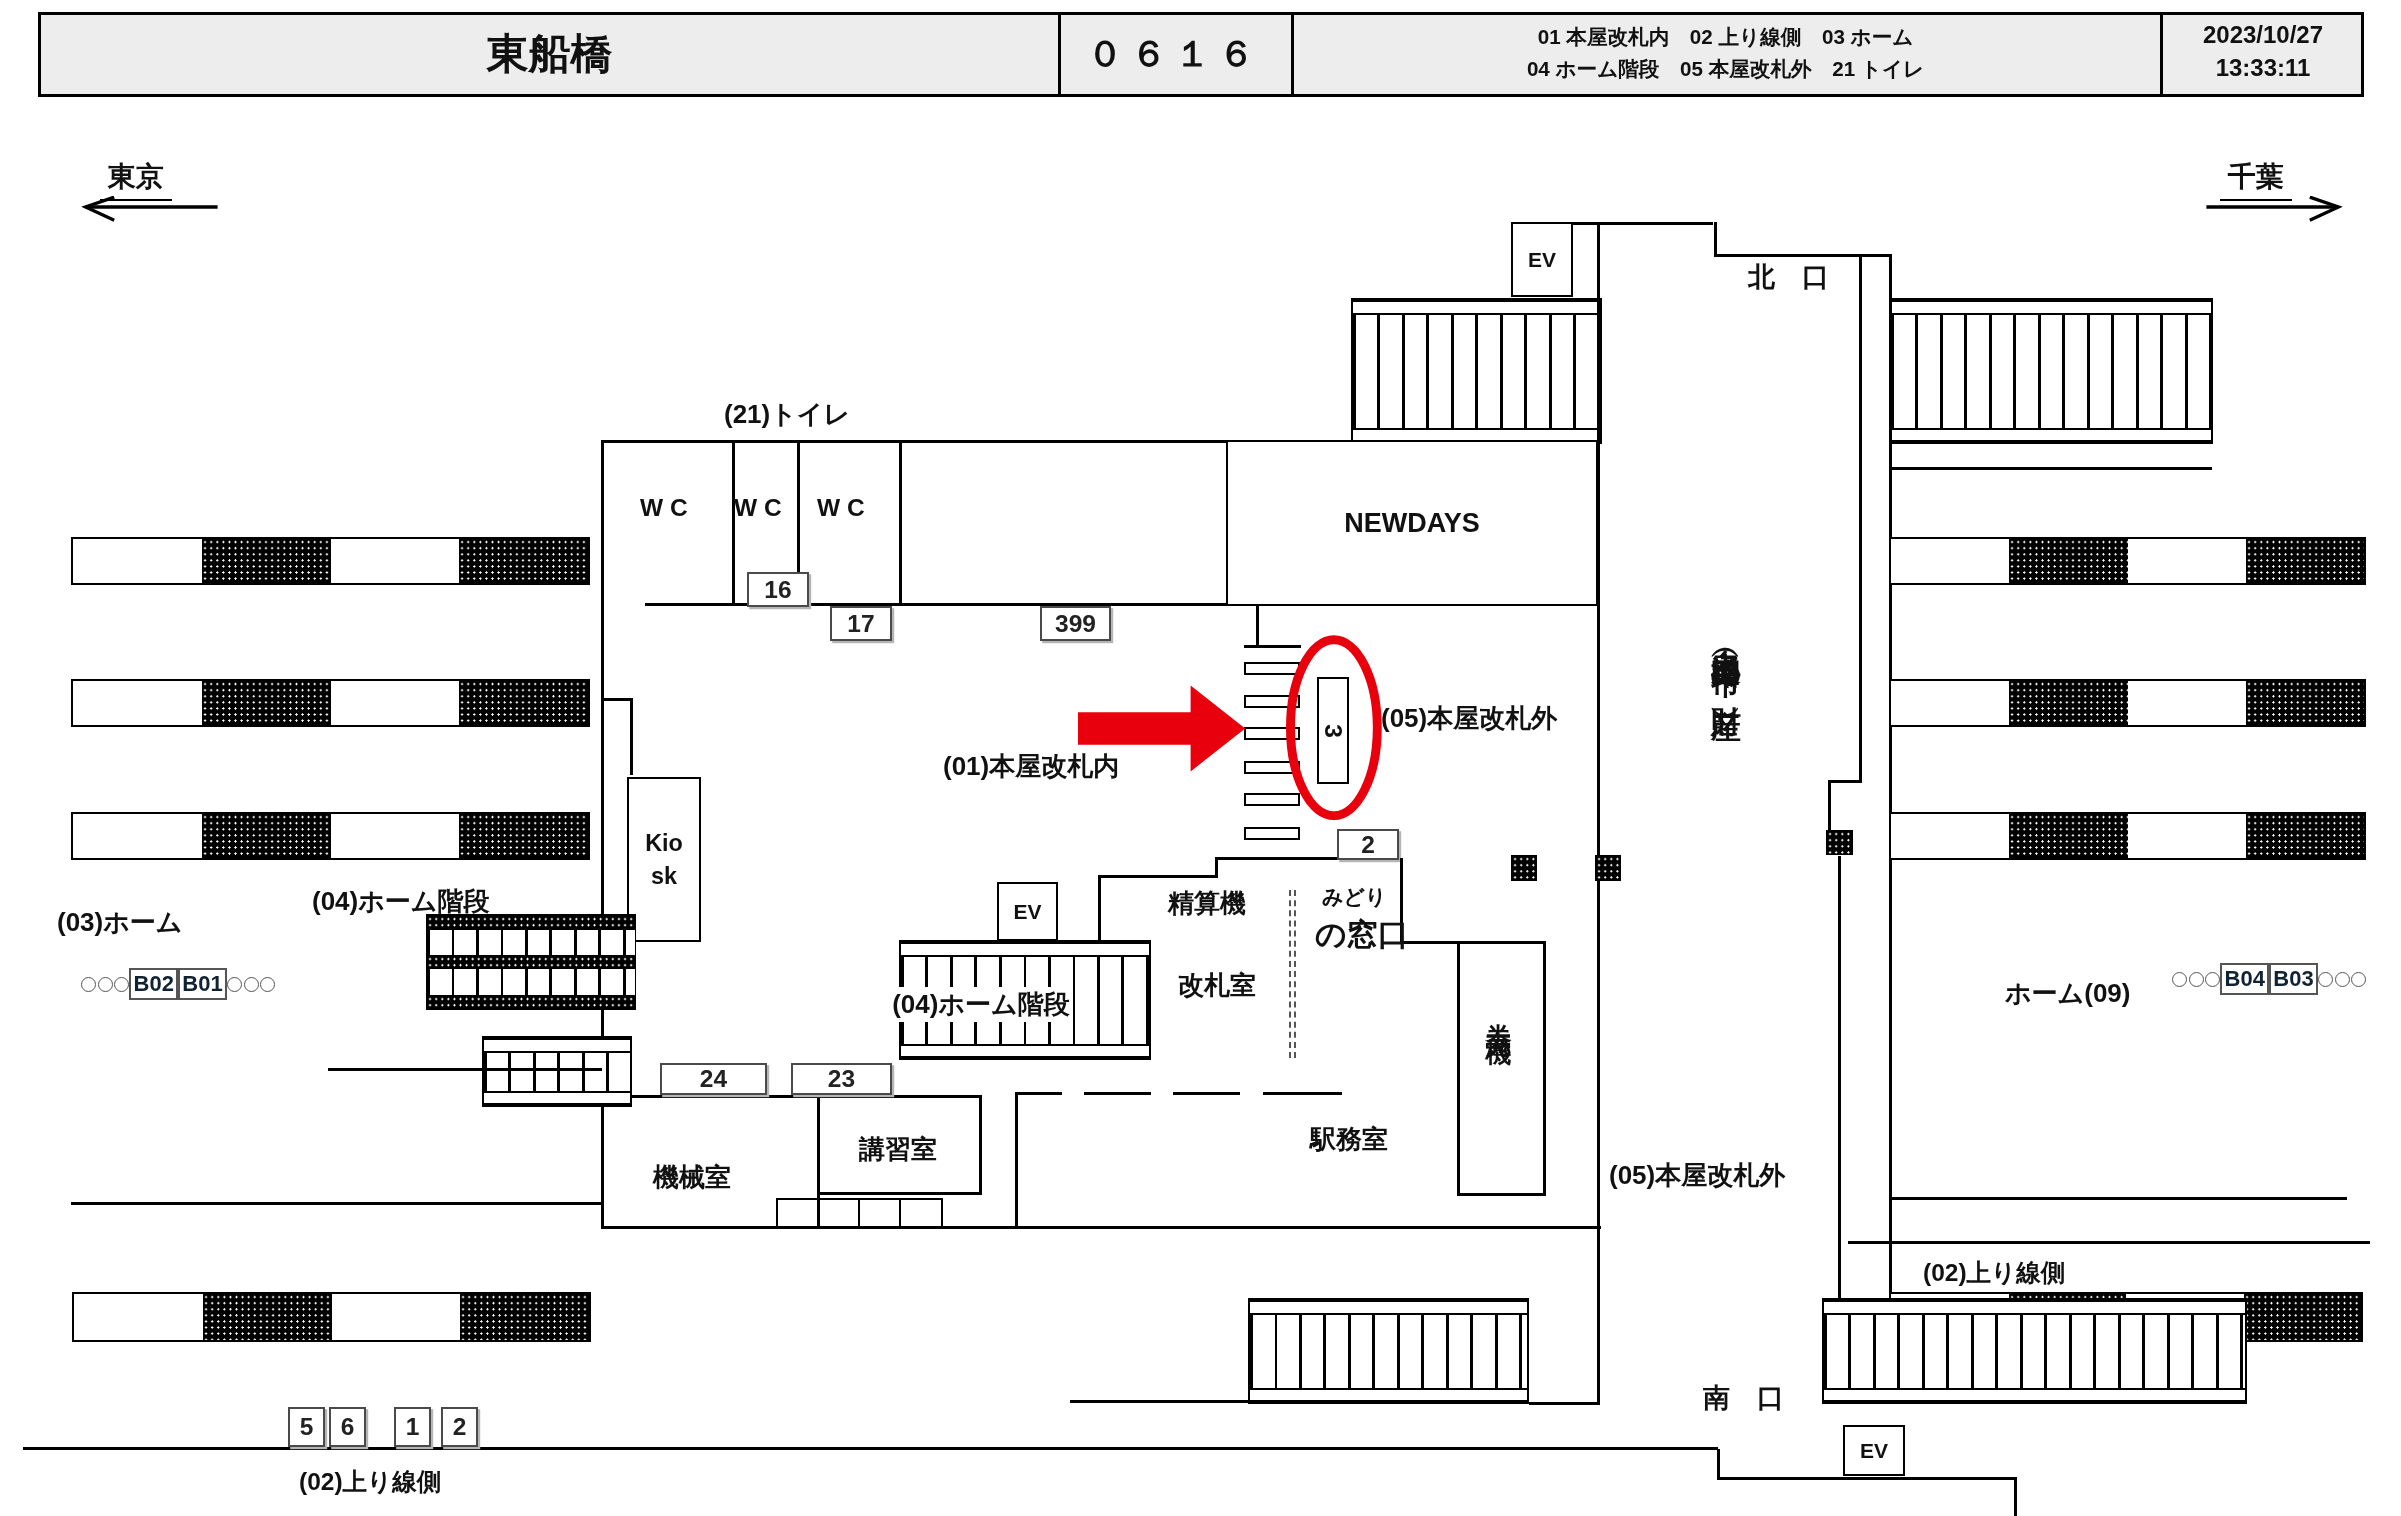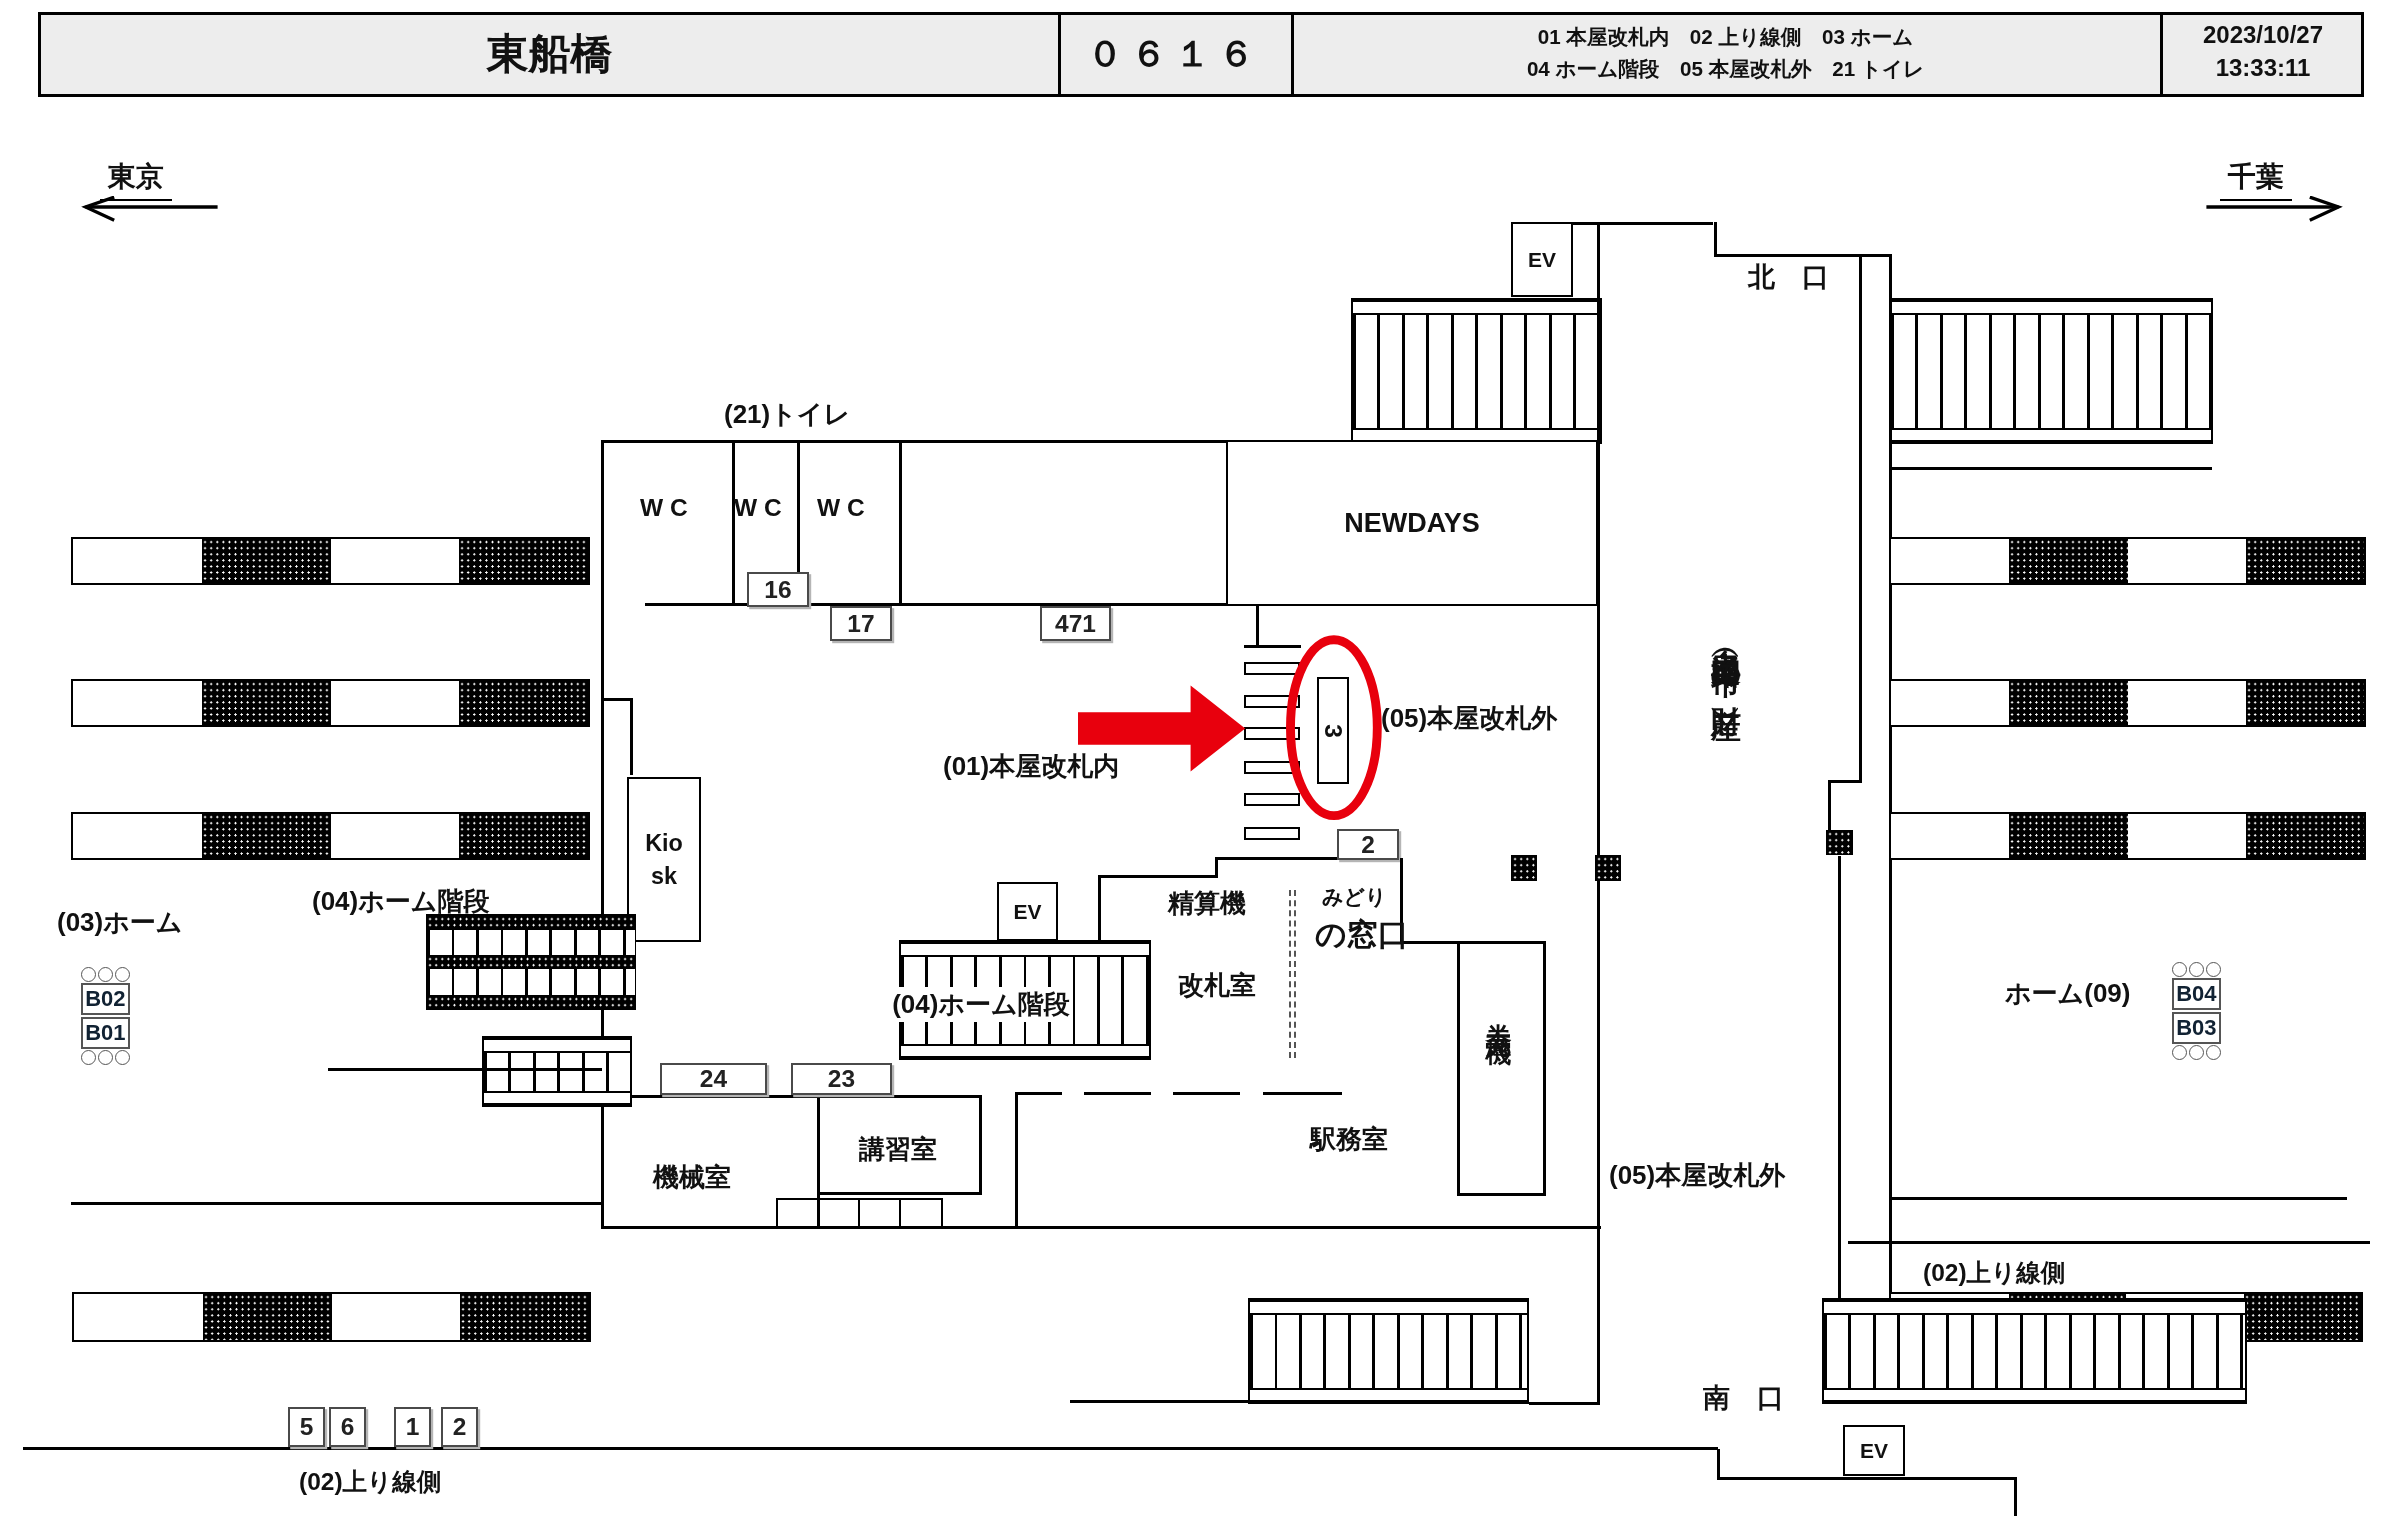--- a/index.html
+++ b/index.html
@@ -22,21 +22,21 @@
   .frailD{height:14.5px;border-top:1.7px solid #000;border-bottom:1.7px solid #000;box-sizing:border-box}
   .pbar{position:absolute;border:2.2px solid #000;box-sizing:border-box;display:flex}
   .psegW{flex:1;background:#fff}
   .psegD{flex:1}
   .gbar{position:absolute;border:2.2px solid #000;background:#fff;box-sizing:border-box;width:56px;height:13.4px}
   .vtext{position:absolute;writing-mode:vertical-rl;font-weight:700;white-space:nowrap;color:#111}
   .dashw{position:absolute;width:3.3px;border-left:2.2px dashed #555;border-right:2.2px dashed #555;box-sizing:content-box}
   .hdr{position:absolute;left:38px;top:12.3px;width:2326px;height:85px;background:#ededed;
        border:3.3px solid #000;box-sizing:border-box}
   .hdiv{position:absolute;top:0;width:2.8px;height:100%;background:#000}
-  .sign{position:absolute;display:flex;flex-direction:column;align-items:center}
+  .sign{position:absolute;display:flex;flex-direction:row;align-items:center}
   .sigrow{display:flex;gap:1.7px}
   .sigc{width:15px;height:15px;border:1.7px solid #555;border-radius:50%;background:#fff;box-sizing:border-box}
   .sigbox{border:2.2px solid #555;background:#fff;padding:0 2.2px;font-weight:700;font-size:22px;line-height:28px;color:#123;margin:1.1px 0}
 </style>
 </head>
 <body>
 
 <div class="stage">
 
   <div class="hdr">
@@ -107,21 +107,21 @@
   <div class="lbl" style="left:640px;top:494px;font-size:24.5px">W C</div>
   <div class="lbl" style="left:734px;top:494px;font-size:24.5px">W C</div>
   <div class="lbl" style="left:817px;top:494px;font-size:24.5px">W C</div>
   <div class="nbox" style="left:747px;top:572px;width:62px;height:35px">
       <span>16</span>
     </div>
   <div class="nbox" style="left:830px;top:606px;width:62px;height:35px">
       <span>17</span>
     </div>
   <div class="nbox" style="left:1040px;top:606px;width:71px;height:35px">
-      <span>471</span>
+      <span>399</span>
     </div>
 
   <div class="box" style="left:1226px;top:440px;width:372px;height:166px;font-size:27px;font-weight:700">
       <span>NEWDAYS</span>
     </div>
 
   <div class="box" style="left:627px;top:777px;width:74px;height:165px;flex-direction:column;font-size:23.4px;font-weight:700;line-height:1.4">
     <span>Kio</span>
     <span>sk</span>
   </div>

